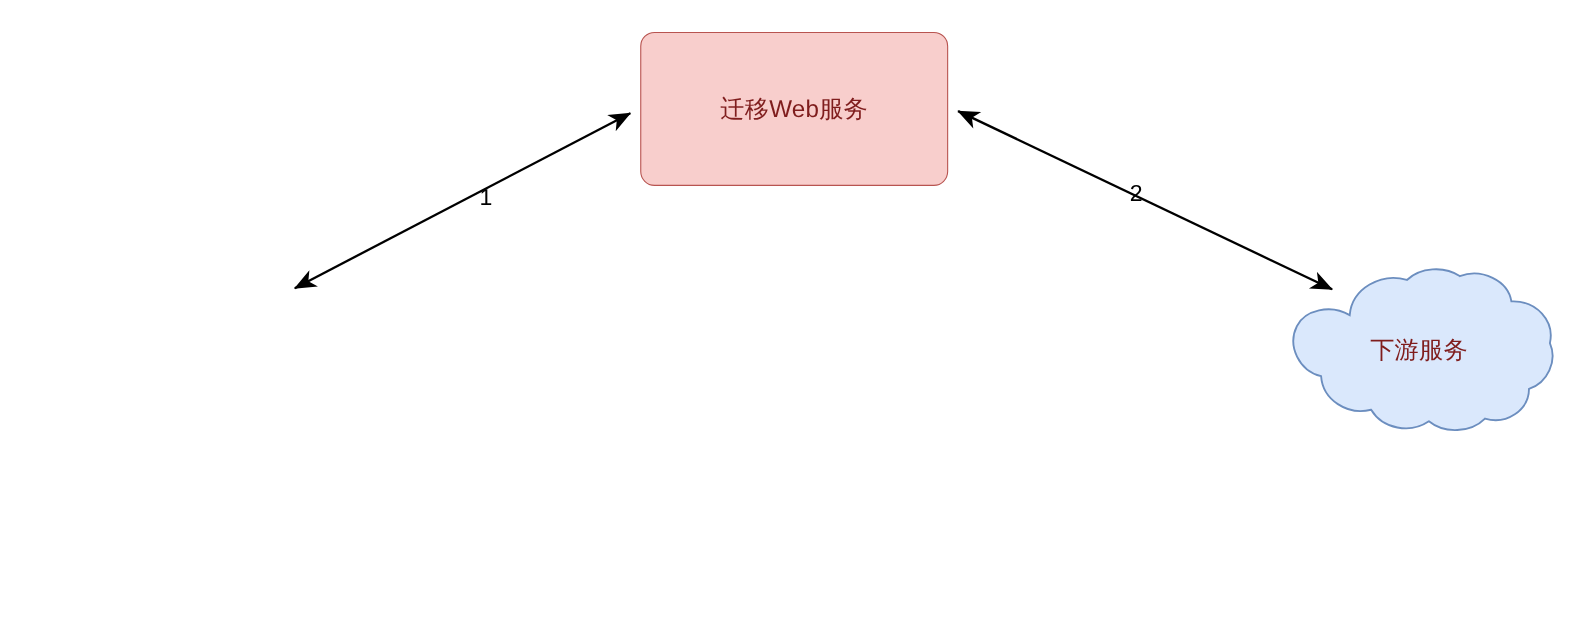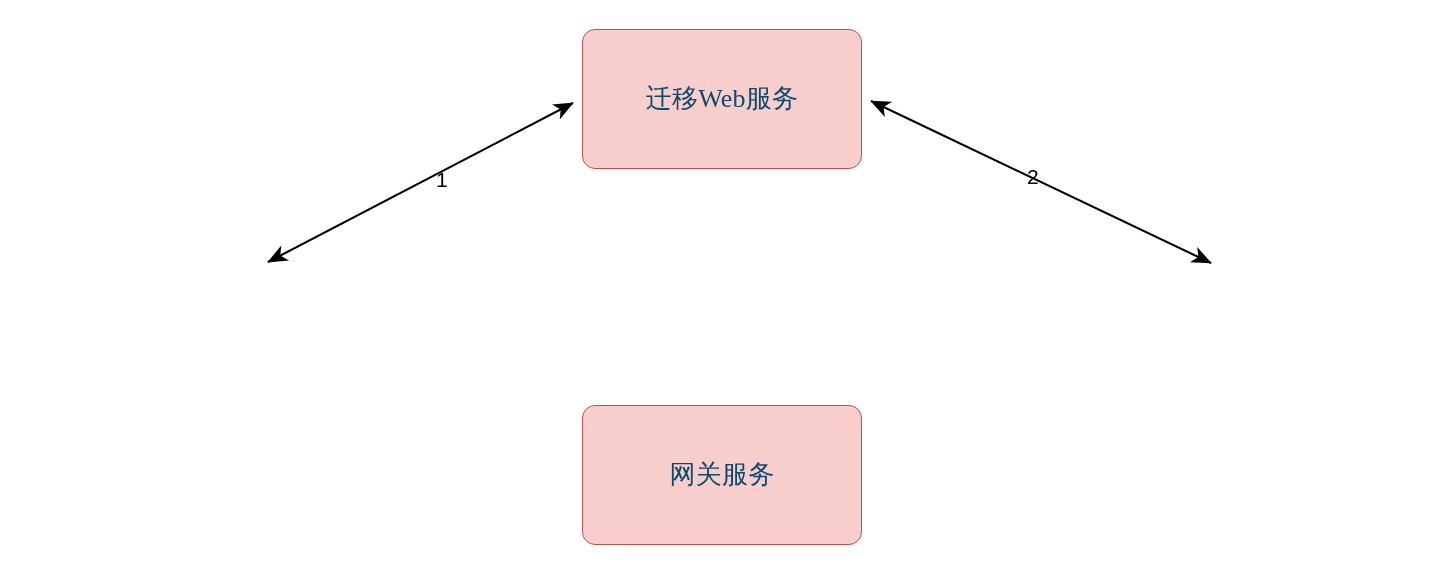--- a/index.html
+++ b/index.html
@@ -33,26 +33,25 @@
     align-items: center;
     justify-content: center;
     text-align: center;
   }
   .node-box {
     background: #f8cecc;
     border: 1.6px solid #b85450;
     border-radius: 13px;
   }
   .node-label {
-    color: #0c4a6e;
-    font-size: 26px;
+    color: #7f1d1d;
+    font-size: 22px;
     line-height: 1.15;
     letter-spacing: 0.2px;
     white-space: nowrap;
-    font-family: Liberation Serif, serif;
   }
   .node-cloud {
     background: transparent;
     border: none;
   }
   .cloud-svg {
     position: absolute;
     left: 0;
     top: 0;
   }
@@ -88,23 +87,37 @@
     <line x1="268" y1="262" x2="573" y2="103" stroke="#000000" stroke-width="2.1" marker-start="url(#arrow-start)" marker-end="url(#arrow-end)"></line>
 
       Downstream Service --&gt;
     <line x1="871" y1="101" x2="1211" y2="263" stroke="#000000" stroke-width="2.1" marker-start="url(#arrow-start)" marker-end="url(#arrow-end)"></line>
   </svg>
 
   <div class="node node-box" style="left:582px; top:29px; width:280px; height:140px;">
     <span class="node-label">迁移Web服务</span>
   </div>
 
-  <div class="node node-box" style="left:582px; top:405px; width:280px; height:140px;">
-    <span class="node-label">网关服务</span>
-  </div>
 
 
+  <div class="node node-cloud" style="left:1163px; top:240px; width:254px; height:156px;">
+    <svg class="cloud-svg" viewBox="0 0 254 156" width="254" height="156">
+      <path d="M 64.0 46.5
+               C 66.0 22.0 93.0 7.5 116.0 14.5
+               C 128.0 3.0 150.0 1.5 164.0 11.0
+               C 184.0 3.5 208.0 15.0 211.0 34.0
+               C 234.0 33.0 250.5 52.0 246.0 72.0
+               C 253.0 88.0 244.0 108.0 227.0 113.5
+               C 227.0 133.0 206.0 146.5 187.0 140.5
+               C 174.0 153.5 150.0 154.5 136.0 143.0
+               C 119.0 154.5 94.0 150.0 83.5 132.5
+               C 62.0 138.0 39.5 123.5 38.0 102.0
+               C 18.0 97.0 7.0 74.5 16.0 56.5
+               C 23.0 42.0 46.5 36.0 64.0 46.5 Z" fill="#dae8fc" stroke="#6c8ebf" stroke-width="1.7"></path>
+    </svg>
+    <span class="node-label cloud-text">下游服务</span>
+  </div>
 
   <div class="edge-label" style="left:436px; top:169px;">1</div>
 
   <div class="edge-label" style="left:1027px; top:166px;">2</div>
 
 </div>
 
 </body></html>

